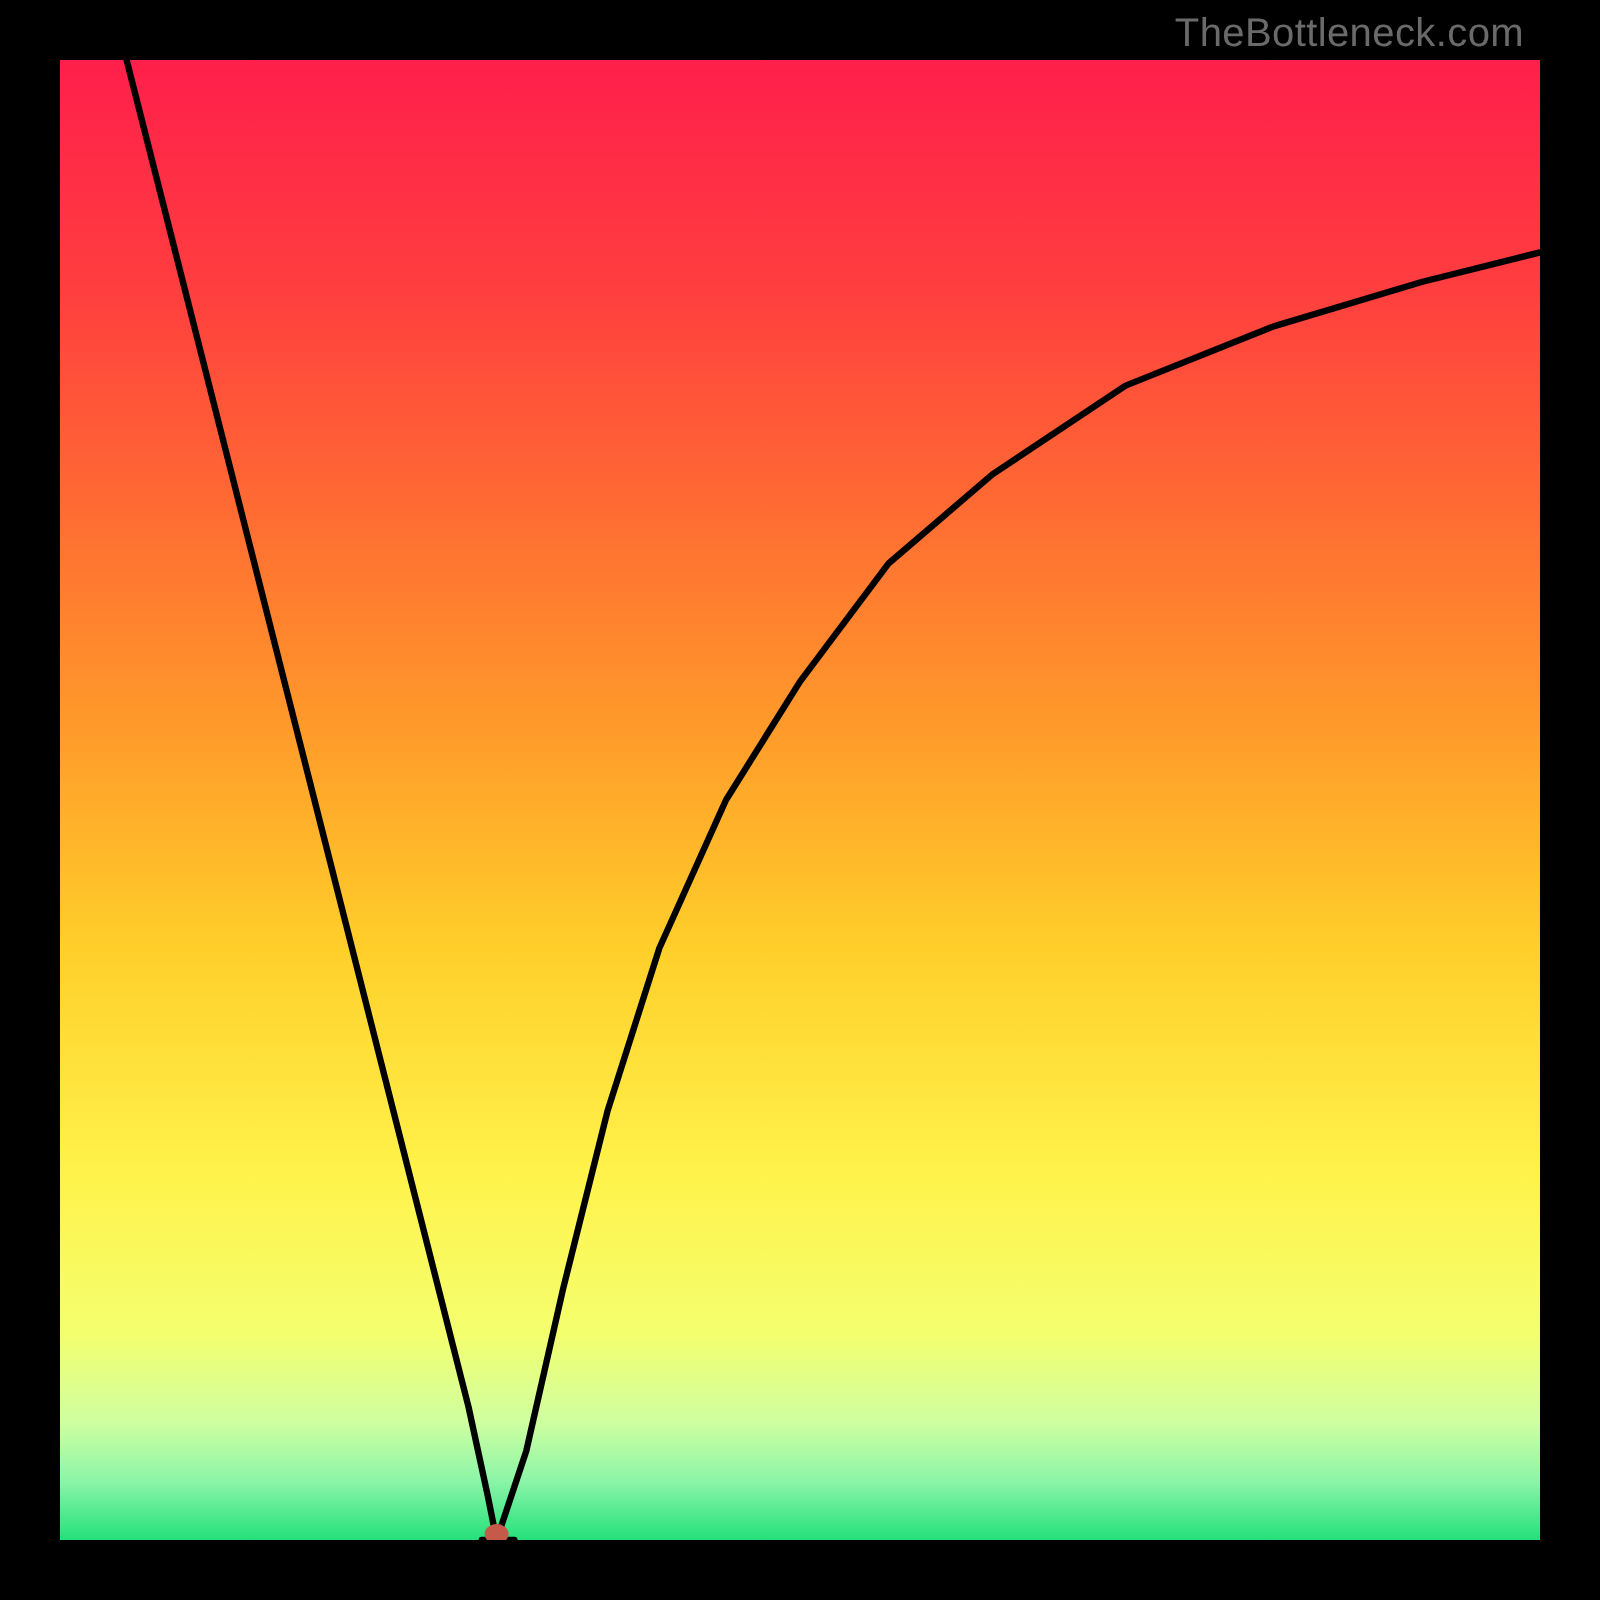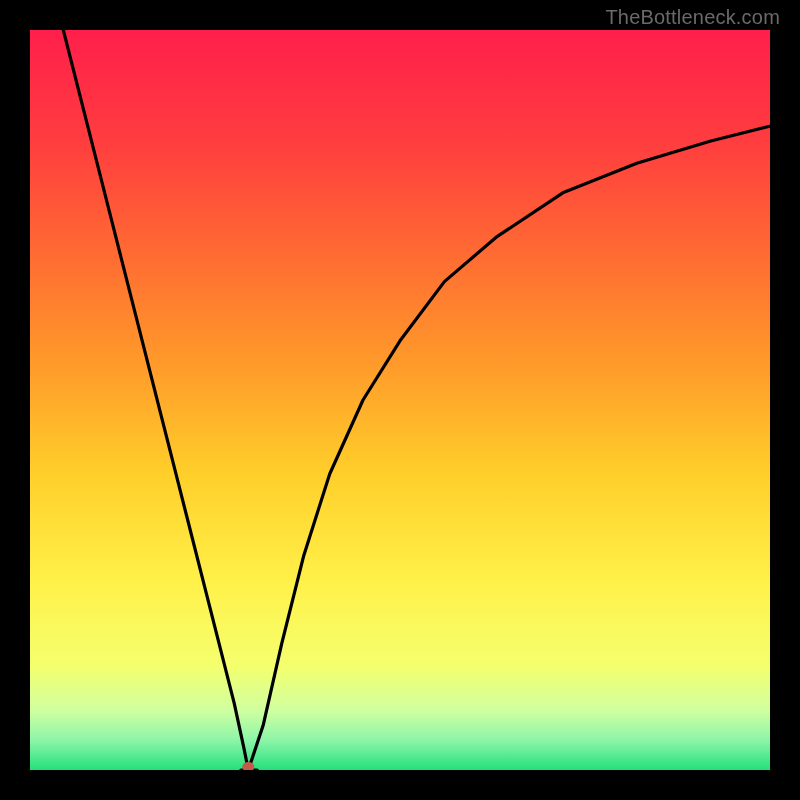--- a/index.html
+++ b/index.html
@@ -31,21 +31,21 @@
   }
   .curve-svg {
     position: absolute;
     inset: 0;
     width: 100%;
     height: 100%;
   }
   .watermark {
     position: absolute;
     top: 6px;
-    right: 20px;
+    right: 38px;
     color: #6a6a6a;
     font-size: 20px;
     font-weight: 500;
     letter-spacing: 0.2px;
   }
 </style>
 </head>
 <body>
 
 <div class="frame">

